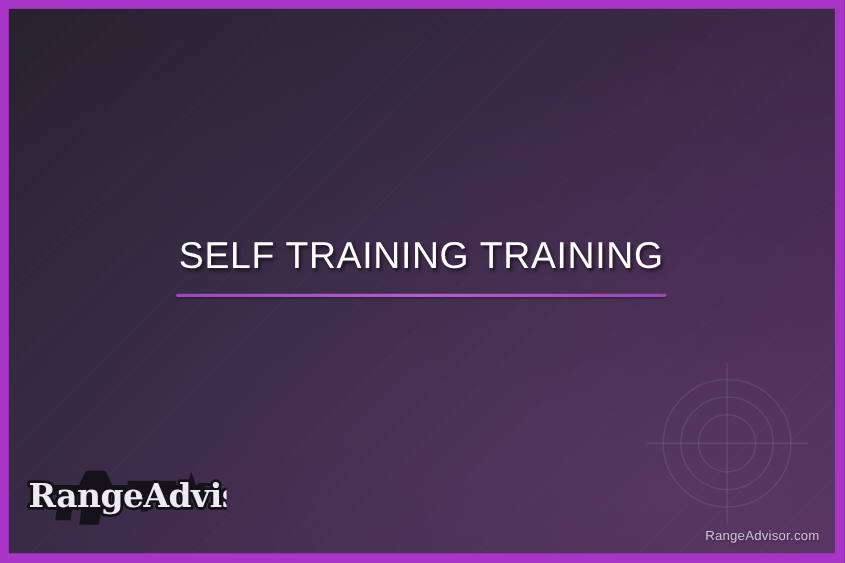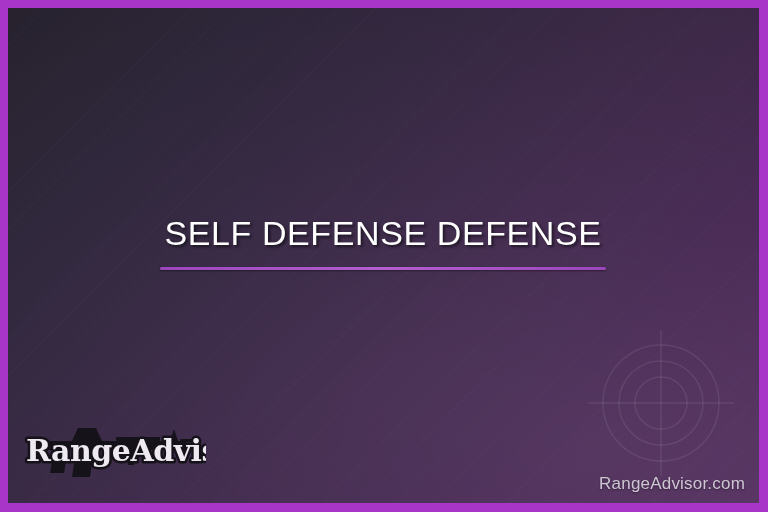--- a/index.html
+++ b/index.html
@@ -122,21 +122,21 @@
     font-size: 30px;
     font-weight: bold;
     letter-spacing: -0.5px;
   }
 
   
   #watermark {
     position: absolute;
     right: 14px;
     bottom: 9px;
-    font-size: 17px;
+    font-size: 12px;
     color: #cfc6d4;
     letter-spacing: 0.2px;
     text-shadow: 0 1px 2px rgba(0,0,0,0.4);
   }
 </style>
 </head>
 <body>
 
 <div id="slide">
   <div id="canvas">
@@ -150,21 +150,21 @@
           <circle cx="75" cy="75" r="58"></circle>
           <circle cx="75" cy="75" r="42"></circle>
           <circle cx="75" cy="75" r="26"></circle>
           <line x1="75" y1="2" x2="75" y2="148"></line>
           <line x1="2" y1="75" x2="148" y2="75"></line>
         </g>
       </svg>
     </div>
 
     <div id="title-block">
-      <h1 id="page-title">SELF DEFENSE DEFENSE</h1>
+      <h1 id="page-title">SELF TRAINING TRAINING</h1>
       <div id="divider"></div>
     </div>
 
     <div id="logo">
       <svg width="186" height="74" viewBox="0 0 186 74" aria-hidden="true">
         <g fill="#15121a">
 
           <rect x="14" y="26" width="152" height="9" rx="1"></rect>
           <rect x="160" y="24" width="20" height="3" rx="1"></rect>
 

